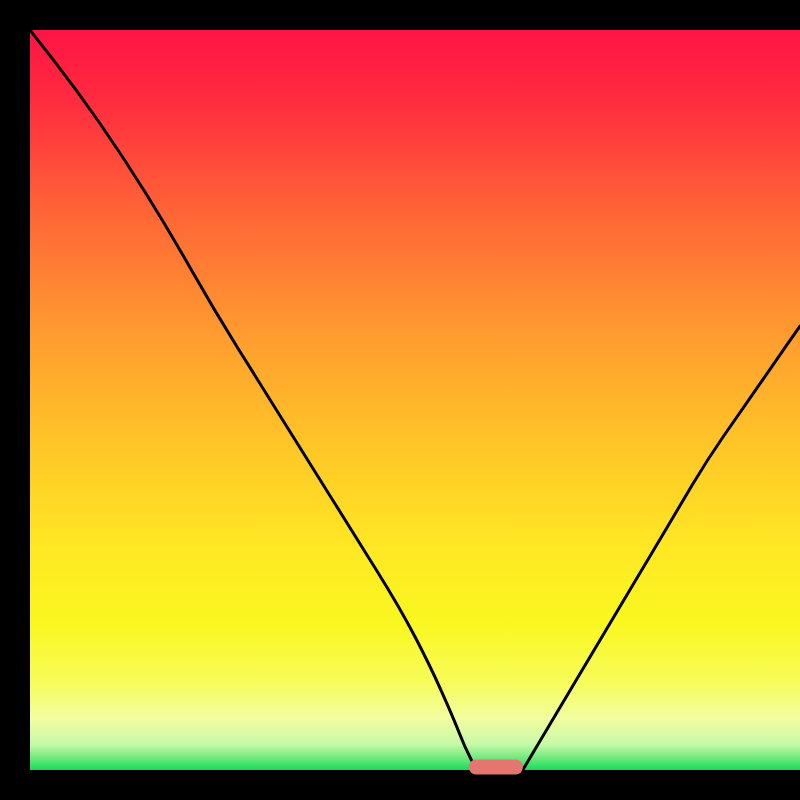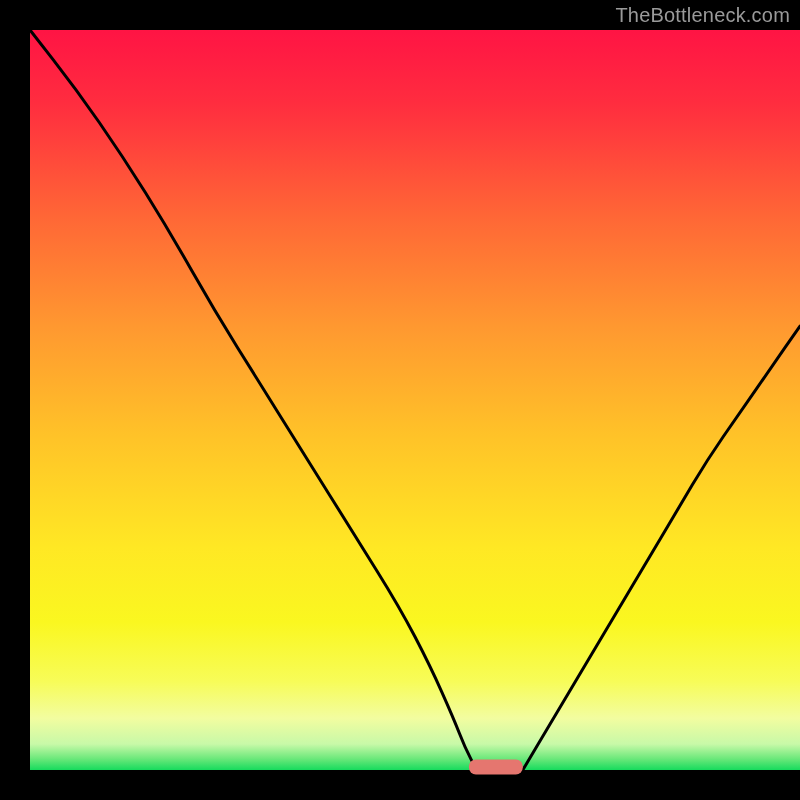--- a/index.html
+++ b/index.html
@@ -32,21 +32,20 @@
     left: 0;
     top: 0;
     width: 800px;
     height: 800px;
   }
 </style>
 </head>
 <body>
 
 <div class="container">
-  <div class="watermark">TheBottleneck.com</div>
   <svg class="chart" viewBox="0 0 800 800">
     <defs>
       <linearGradient id="bg-grad" x1="0" y1="0" x2="0" y2="1">
           <stop offset="0%" stop-color="#ff1444"></stop>
           <stop offset="10%" stop-color="#ff2d3f"></stop>
           <stop offset="25%" stop-color="#ff6636"></stop>
           <stop offset="40%" stop-color="#ff9830"></stop>
           <stop offset="55.00000000000001%" stop-color="#ffc328"></stop>
           <stop offset="70%" stop-color="#ffe824"></stop>
           <stop offset="80%" stop-color="#faf720"></stop>

